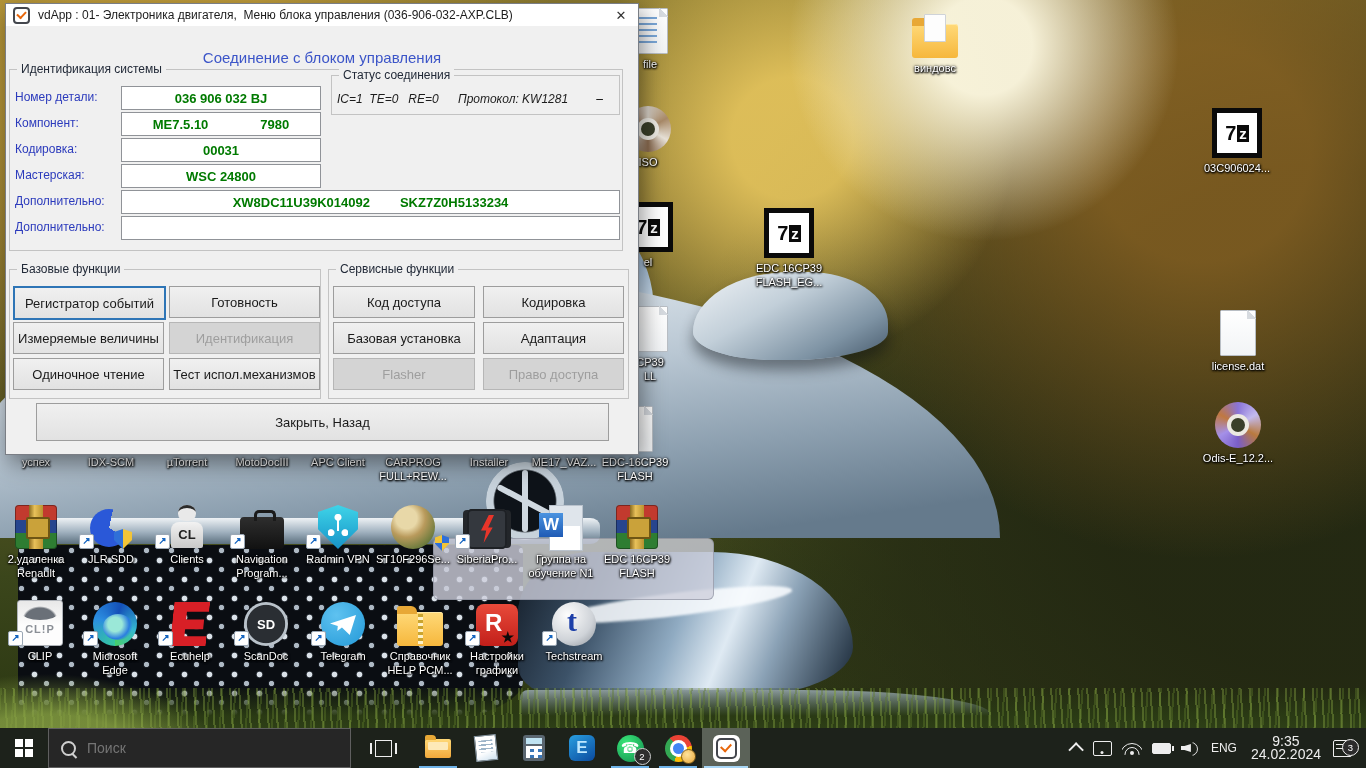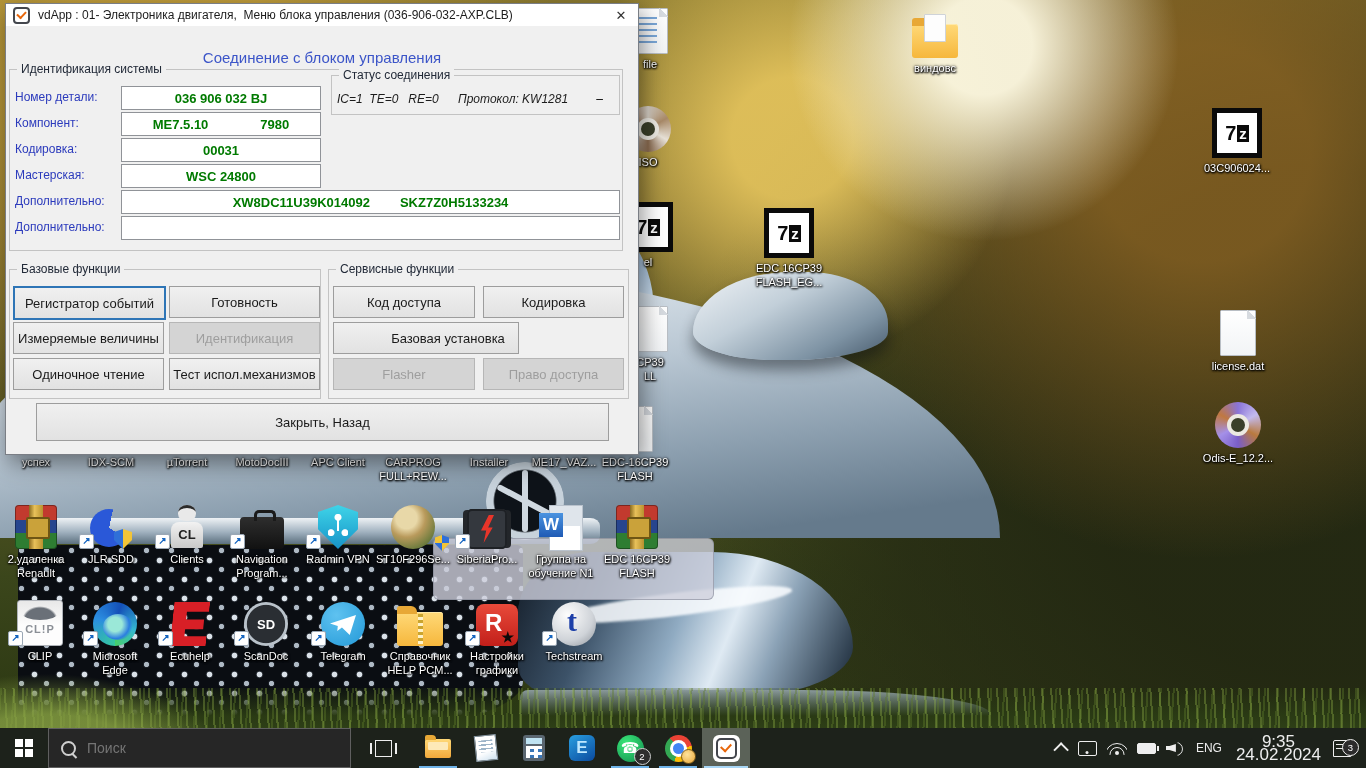--- a/index.html
+++ b/index.html
@@ -245,21 +245,21 @@
   .wifi .a2{width:13px;height:13px;bottom:-7px;}
   .wifi .a3{width:4px;height:4px;bottom:0;background:#eee;border-width:0;}
   .batt{width:17px;height:9px;border:1.5px solid #eee;border-radius:2px;position:relative;background:#eee;}
   .batt::after{content:"";position:absolute;right:-4px;top:2px;width:2px;height:5px;background:#eee;}
   .spk{position:relative;width:18px;height:14px;}
   .spk::before{content:"";position:absolute;left:0;top:3px;width:10px;height:8px;background:#eee;
       clip-path:polygon(0 25%,35% 25%,100% 0,100% 100%,35% 75%,0 75%);}
   .spk::after{content:"";position:absolute;right:1px;top:1px;width:12px;height:12px;border:1.7px solid #eee;
       border-radius:50%;clip-path:polygon(62% 0,100% 0,100% 100%,62% 100%);}
   .lang{color:#eee;font-size:12px;padding:0 7px;}
-  .clock{color:#eee;font-size:17px;text-align:center;line-height:13px;padding:0 7px;}
+  .clock{color:#eee;font-size:14px;text-align:center;line-height:13px;padding:0 7px;}
   .notif{position:relative;width:17px;height:15px;border:1.7px solid #eee;border-radius:2px 2px 2px 0;}
   .notif::before{content:"";position:absolute;left:2px;top:3px;right:2px;height:1.7px;background:#eee;box-shadow:0 4px 0 #eee;}
   .nbadge{position:absolute;right:-8px;bottom:0px;width:15px;height:15px;border-radius:50%;background:#2b2b2b;
       border:1px solid #eee;color:#fff;font-size:9.5px;display:flex;align-items:center;justify-content:center;}
 </style>
 </head>
 <body>
 
 <div class="screen">
 
@@ -607,21 +607,22 @@
     <div class="btn" style="left:7px;top:318px;width:149px;height:30px;">Измеряемые величины</div>
     <div class="btn disabled" style="left:163px;top:318px;width:149px;height:30px;">Идентификация</div>
     <div class="btn" style="left:7px;top:354px;width:149px;height:30px;">Одиночное чтение</div>
     <div class="btn" style="left:163px;top:354px;width:149px;height:30px;">Тест испол.механизмов</div>
 
     <div class="grp" style="left:322px;top:265px;width:299px;height:128px;">
       <span class="grp-label">Сервисные функции</span>
     </div>
     <div class="btn" style="left:327px;top:282px;width:140px;height:30px;">Код доступа</div>
     <div class="btn" style="left:477px;top:282px;width:139px;height:30px;">Кодировка</div>
-    <div class="btn" style="left:327px;top:318px;width:140px;height:30px;padding-left:44px;">Базовая установка</div>
+    <div class="btn" style="left:327px;top:318px;width:140px;height:30px;">Базовая установка</div>
+    <div class="btn" style="left:477px;top:318px;width:139px;height:30px;">Адаптация</div>
     <div class="btn disabled" style="left:327px;top:354px;width:140px;height:30px;">Flasher</div>
     <div class="btn disabled" style="left:477px;top:354px;width:139px;height:30px;">Право доступа</div>
 
     <div class="btn" style="left:30px;top:399px;width:571px;height:36px;">Закрыть, Назад</div>
   </div>
 
   <div class="tb">
     <div class="start">
       <div class="winlogo">
           <span></span>

